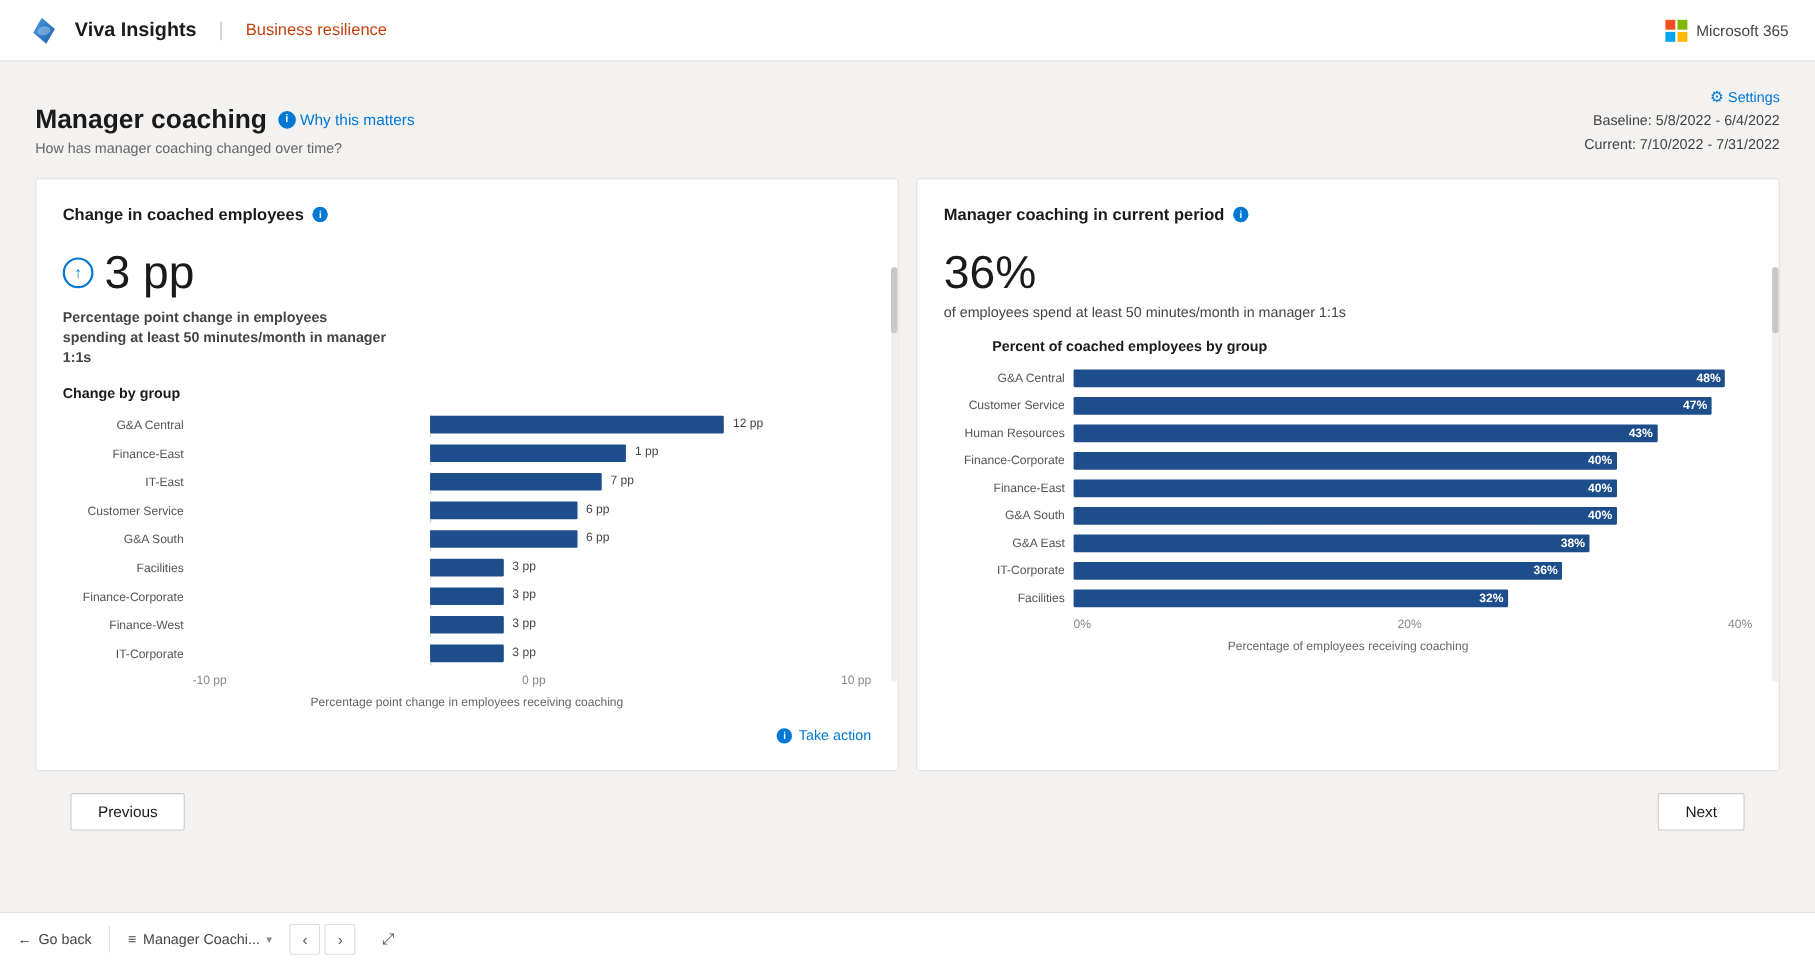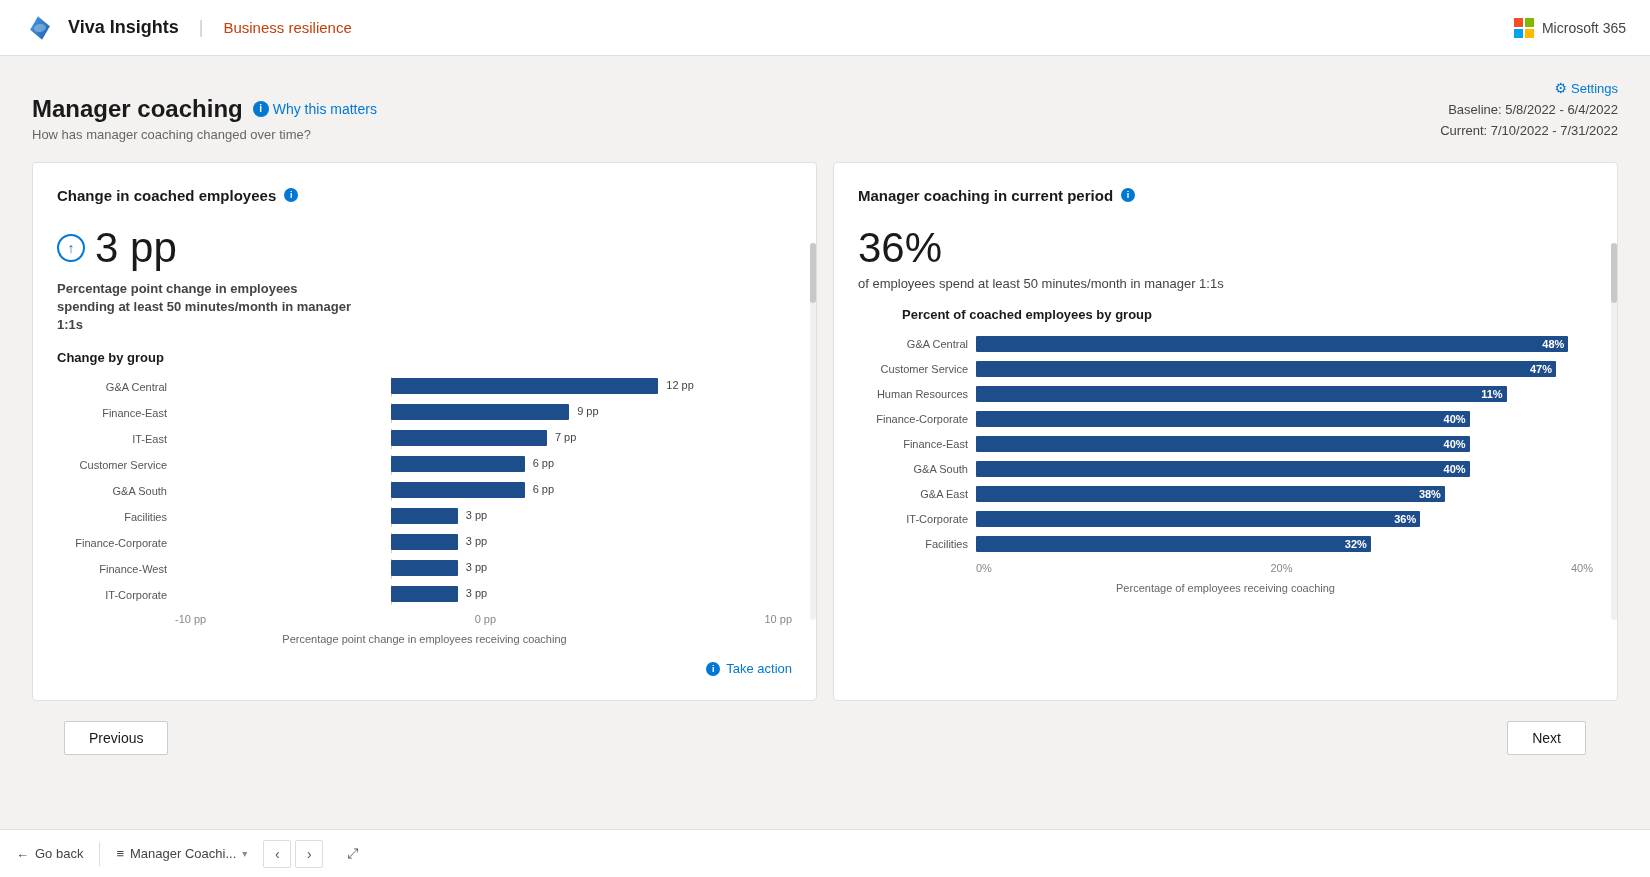--- a/index.html
+++ b/index.html
@@ -190,21 +190,21 @@
               <div style="position: absolute; left: 35%; top: 0px; bottom: 0px; width: 1px; background: rgb(204, 204, 204);"></div>
               <div class="bar-positive" style="position: absolute; left: 35%; top: 1px; height: 16px; width: 43.3333%; background: rgb(30, 77, 140); border-radius: 1px;"></div>
               <span class="bar-value-label" style="position: absolute; left: calc(78.3333% + 4px); top: 2px; font-size: 11px; color: rgb(68, 68, 68);">12 pp</span>
             </div>
           </div>
           <div class="bar-row">
             <div class="bar-label">Finance-East</div>
             <div class="bar-container" style="position: relative; height: 20px;">
               <div style="position: absolute; left: 35%; top: 0px; bottom: 0px; width: 1px; background: rgb(204, 204, 204);"></div>
               <div class="bar-positive" style="position: absolute; left: 35%; top: 1px; height: 16px; width: 28.8889%; background: rgb(30, 77, 140); border-radius: 1px;"></div>
-              <span class="bar-value-label" style="position: absolute; left: calc(63.8889% + 4px); top: 2px; font-size: 11px; color: rgb(68, 68, 68);">9 pp</span>
+              <span class="bar-value-label" style="position: absolute; left: calc(63.8889% + 4px); top: 2px; font-size: 11px; color: rgb(68, 68, 68);">1 pp</span>
             </div>
           </div>
           <div class="bar-row">
             <div class="bar-label">IT-East</div>
             <div class="bar-container" style="position: relative; height: 20px;">
               <div style="position: absolute; left: 35%; top: 0px; bottom: 0px; width: 1px; background: rgb(204, 204, 204);"></div>
               <div class="bar-positive" style="position: absolute; left: 35%; top: 1px; height: 16px; width: 25.2778%; background: rgb(30, 77, 140); border-radius: 1px;"></div>
               <span class="bar-value-label" style="position: absolute; left: calc(60.2778% + 4px); top: 2px; font-size: 11px; color: rgb(68, 68, 68);">7 pp</span>
             </div>
           </div>
@@ -297,21 +297,21 @@
             <div class="bar-track" style="height: 20px;">
               <div class="bar-fill" style="width: 94%; height: 16px; align-items: center;">
                 <span class="bar-fill-label">47%</span>
               </div>
             </div>
           </div>
           <div class="bar-row-right">
             <div class="bar-label-right">Human Resources</div>
             <div class="bar-track" style="height: 20px;">
               <div class="bar-fill" style="width: 86%; height: 16px; align-items: center;">
-                <span class="bar-fill-label">11%</span>
+                <span class="bar-fill-label">43%</span>
               </div>
             </div>
           </div>
           <div class="bar-row-right">
             <div class="bar-label-right">Finance-Corporate</div>
             <div class="bar-track" style="height: 20px;">
               <div class="bar-fill" style="width: 80%; height: 16px; align-items: center;">
                 <span class="bar-fill-label">40%</span>
               </div>
             </div>

